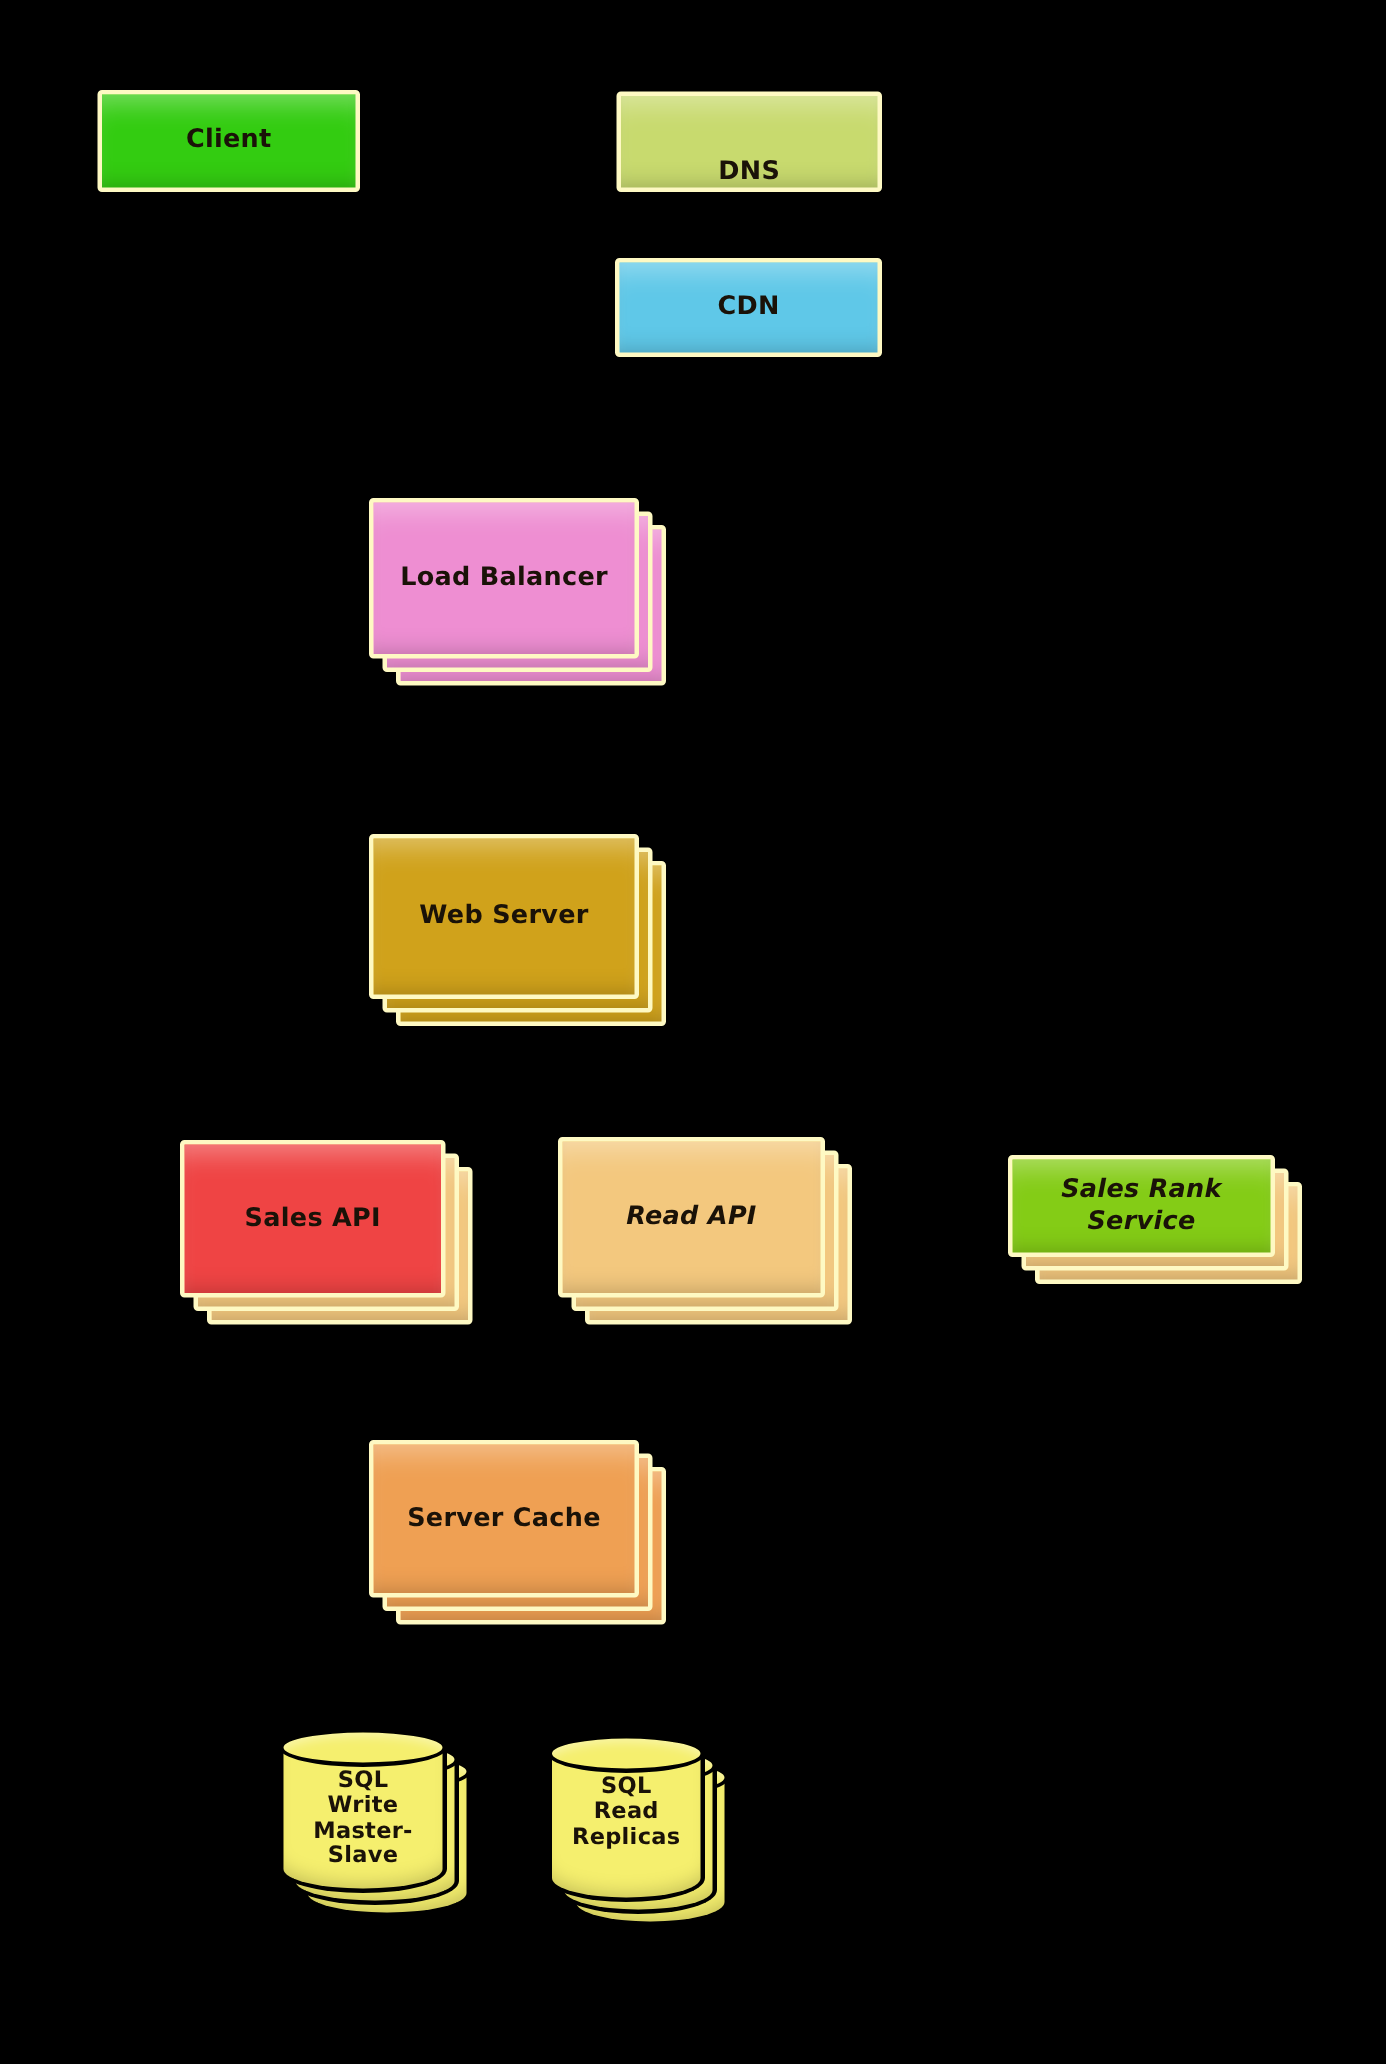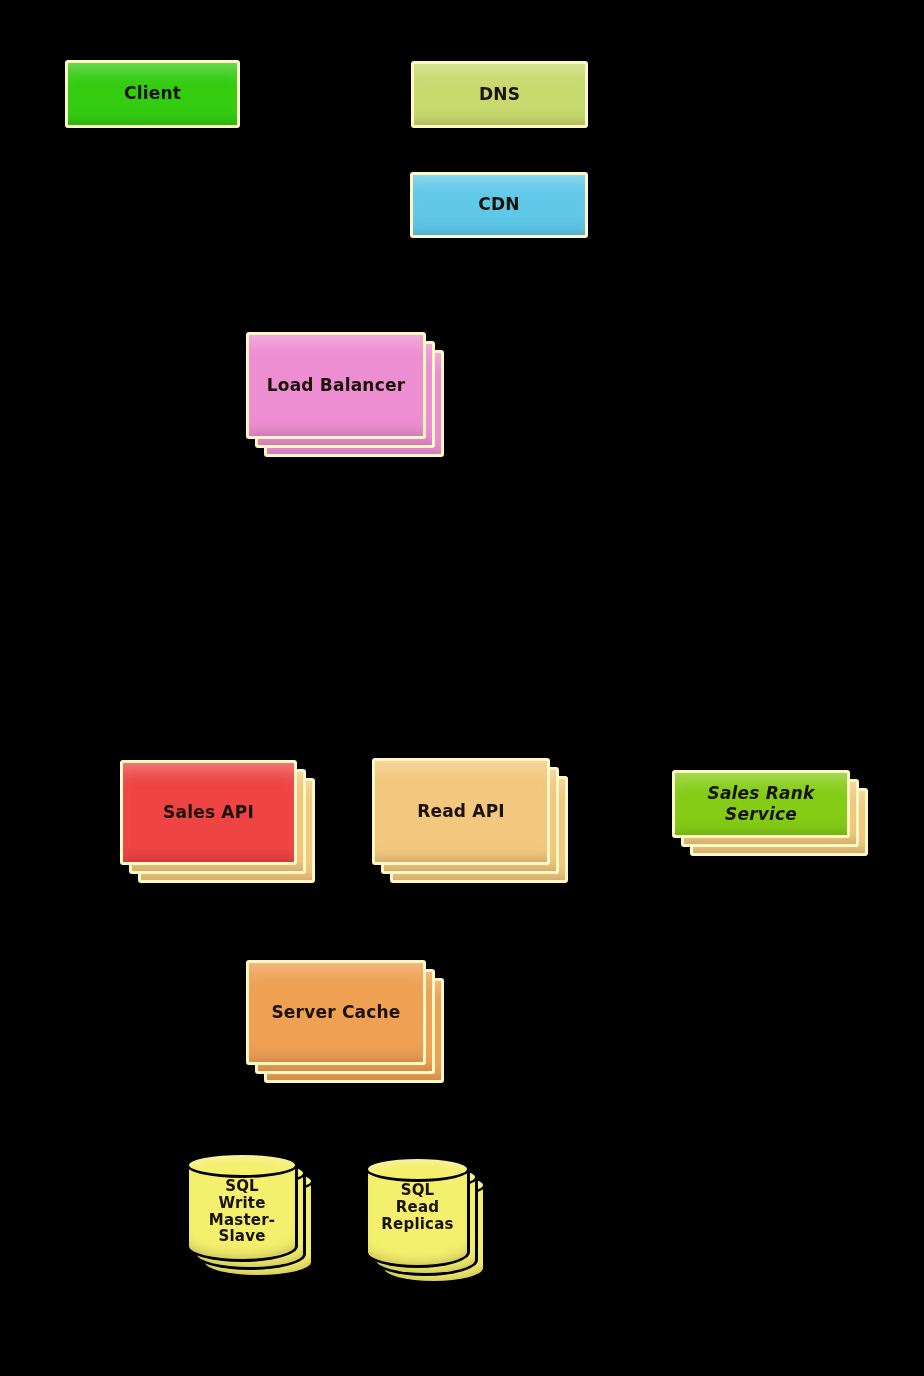--- a/index.html
+++ b/index.html
@@ -90,49 +90,56 @@
 
 <div class="canvas" style="background-color: rgb(0, 0, 0);">
 
   <div class="stack" style="left:65px; top:60px; width:175px; height:68px;">
     <div class="layer main" style="background-color: rgb(51, 204, 17);">
       <span class="node-label">Client</span>
     </div>
   </div>
 
   <div class="stack" style="left:411px; top:61px; width:177px; height:67px;">
-    <div class="layer main" style="background-color: rgb(200, 218, 110);">
+    <div class="layer main" style="background-color: rgb(200, 218, 110); align-items: flex-end;">
       <span class="node-label">DNS</span>
     </div>
   </div>
 
   <div class="stack" style="left:410px; top:172px; width:178px; height:66px;">
     <div class="layer main" style="background-color: rgb(95, 200, 232);">
       <span class="node-label">CDN</span>
     </div>
   </div>
 
   <div class="stack" style="left:246px; top:332px; width:180px; height:107px;">
     <div class="layer l2" style="background-color: rgb(238, 142, 210);"></div>
     <div class="layer l1" style="background-color: rgb(238, 142, 210);"></div>
     <div class="layer main" style="background-color: rgb(238, 142, 210);">
       <span class="node-label">Load Balancer</span>
     </div>
   </div>
 
+  <div class="stack" style="left:246px; top:556px; width:180px; height:110px;">
+    <div class="layer l2" style="background-color: rgb(208, 162, 27);"></div>
+    <div class="layer l1" style="background-color: rgb(208, 162, 27);"></div>
+    <div class="layer main" style="background-color: rgb(208, 162, 27);">
+      <span class="node-label">Web Server</span>
+    </div>
+  </div>
 
   <div class="stack" style="left:120px; top:760px; width:177px; height:105px;">
     <div class="layer l2" style="background-color: rgb(243, 200, 126);"></div>
     <div class="layer l1" style="background-color: rgb(243, 200, 126);"></div>
     <div class="layer main" style="background-color: #ef4444;">
       <span class="node-label">Sales API</span>
     </div>
   </div>
 
-  <div class="stack" style="left:372px; top:758px; width:178px; height:107px;">
+  <div class="stack" style="left:372px; top:758px; width:178px; height:107px;font-style:italic;">
     <div class="layer l2" style="background-color: rgb(243, 200, 126);"></div>
     <div class="layer l1" style="background-color: rgb(243, 200, 126);"></div>
     <div class="layer main" style="background-color: rgb(243, 200, 126);">
       <span class="node-label">Read API</span>
     </div>
   </div>
 
   <div class="stack" style="left:672px; top:770px; width:178px; height:68px;">
     <div class="layer l2" style="background-color: rgb(243, 200, 126);"></div>
     <div class="layer l1" style="background-color: rgb(243, 200, 126);"></div>

